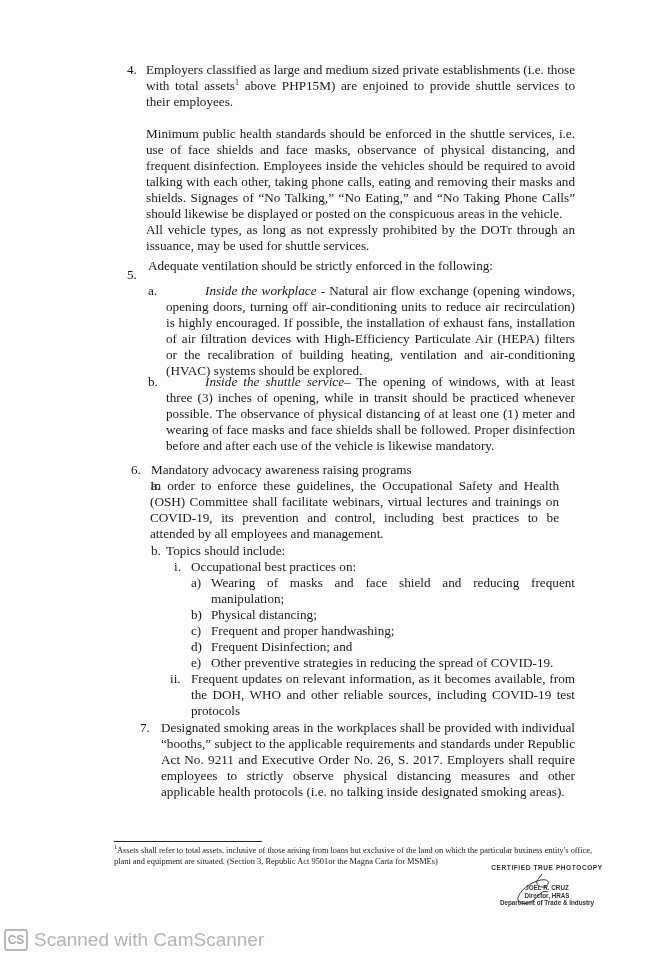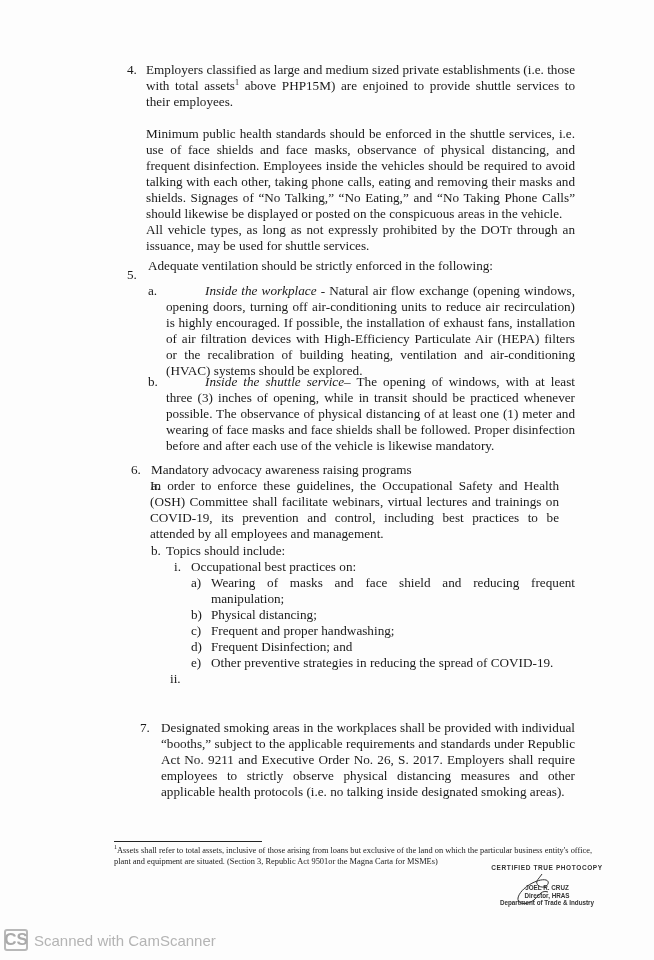--- a/index.html
+++ b/index.html
@@ -12,22 +12,22 @@
   sup { font-size:8px; line-height:0; }
   .rule { position:absolute; left:114px; top:841px; width:148px; height:1px; background:#222; }
   .foot { position:absolute; left:114px; top:845px; width:480px; font-size:8.4px; line-height:11px; text-align:left; }
   .foot sup { font-size:6px; }
   .stamp { position:absolute; left:482px; top:864px; width:130px; font-family:"Liberation Sans", sans-serif; color:#333; text-align:center; }
   .stamp .t { font-size:6.5px; font-weight:bold; letter-spacing:0.6px; }
   .stamp .n { font-size:6.3px; font-weight:bold; line-height:7.5px; }
   .sig { position:absolute; left:512px; top:872px; width:50px; height:36px; }
   .cs { position:absolute; left:4px; top:928px; height:24px; display:flex; align-items:center; font-family:"Liberation Sans", sans-serif; color:#b4b4b4; }
   .cs-logo { width:24px; height:22px; border:2px solid #b8b8b8; border-radius:3px; box-sizing:border-box;
-             font-size:17px; font-weight:bold; color:#aaa; display:flex; align-items:center; justify-content:center; margin-right:6px; }
-  .cs-text { font-size:15px; }
+             font-size:12px; font-weight:bold; color:#aaa; display:flex; align-items:center; justify-content:center; margin-right:6px; }
+  .cs-text { font-size:19px; }
 </style>
 </head>
 <body>
 
 <div class="page">
 
   <span class="num" style="left:127px;top:62px;">4.</span>
   <div class="blk" style="left:146px;top:62px;width:429px;"><span>Employers classified as large and medium sized private establishments (i.e. those with total assets</span><sup>1</sup><span> above PHP15M) are enjoined to provide shuttle services to their employees.</span></div>
   <div class="blk" style="left:146px;top:126px;width:429px;">Minimum public health standards should be enforced in the shuttle services, i.e. use of face shields and face masks, observance of physical distancing, and frequent disinfection. Employees inside the vehicles should be required to avoid talking with each other, taking phone calls, eating and removing their masks and shields. Signages of “No Talking,” “No Eating,” and “No Taking Phone Calls” should likewise be displayed or posted on the conspicuous areas in the vehicle.</div>
   <div class="blk" style="left:146px;top:222px;width:429px;">All vehicle types, as long as not expressly prohibited by the DOTr through an issuance, may be used for shuttle services.</div>
@@ -53,20 +53,21 @@
   <span class="num" style="left:191px;top:607px;">b)</span>
   <div class="blk" style="left:211px;top:607px;width:364px;">Physical distancing;</div>
   <span class="num" style="left:191px;top:623px;">c)</span>
   <div class="blk" style="left:211px;top:623px;width:364px;">Frequent and proper handwashing;</div>
   <span class="num" style="left:191px;top:639px;">d)</span>
   <div class="blk" style="left:211px;top:639px;width:364px;">Frequent Disinfection; and</div>
   <span class="num" style="left:191px;top:655px;">e)</span>
   <div class="blk" style="left:211px;top:655px;width:364px;">Other preventive strategies in reducing the spread of COVID-19.</div>
 
   <span class="num" style="left:170px;top:671px;">ii.</span>
+  <div class="blk" style="left:191px;top:671px;width:384px;">Frequent updates on relevant information, as it becomes available, from the DOH, WHO and other reliable sources, including COVID-19 test protocols</div>
 
   <span class="num" style="left:140px;top:720px;">7.</span>
   <div class="blk" style="left:161px;top:720px;width:414px;">Designated smoking areas in the workplaces shall be provided with individual “booths,” subject to the applicable requirements and standards under Republic Act No. 9211 and Executive Order No. 26, S. 2017.  Employers shall require employees to strictly observe physical distancing measures and other applicable health protocols (i.e. no talking inside designated smoking areas).</div>
 
   <div class="rule"></div>
   <div class="foot"><sup>1</sup><span>Assets shall refer to total assets, inclusive of those arising from loans but exclusive of the land on which the particular business entity's office, plant and equipment are situated. (Section 3, Republic Act 9501or the Magna Carta for MSMEs)</span></div>
 
   <div class="stamp">
     <div class="t">CERTIFIED TRUE PHOTOCOPY</div>
     <div style="height:13px;"></div>

